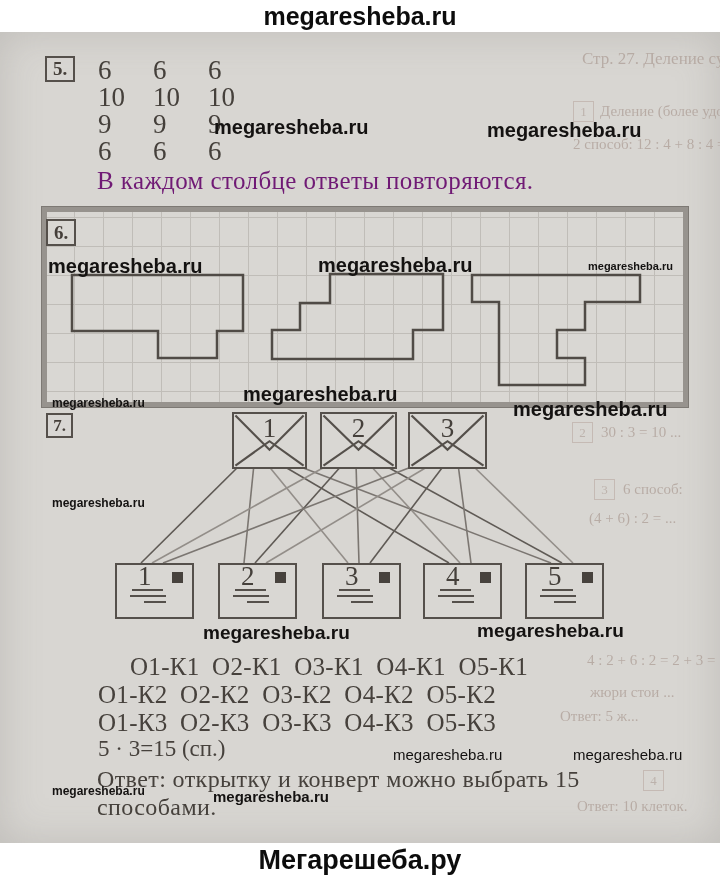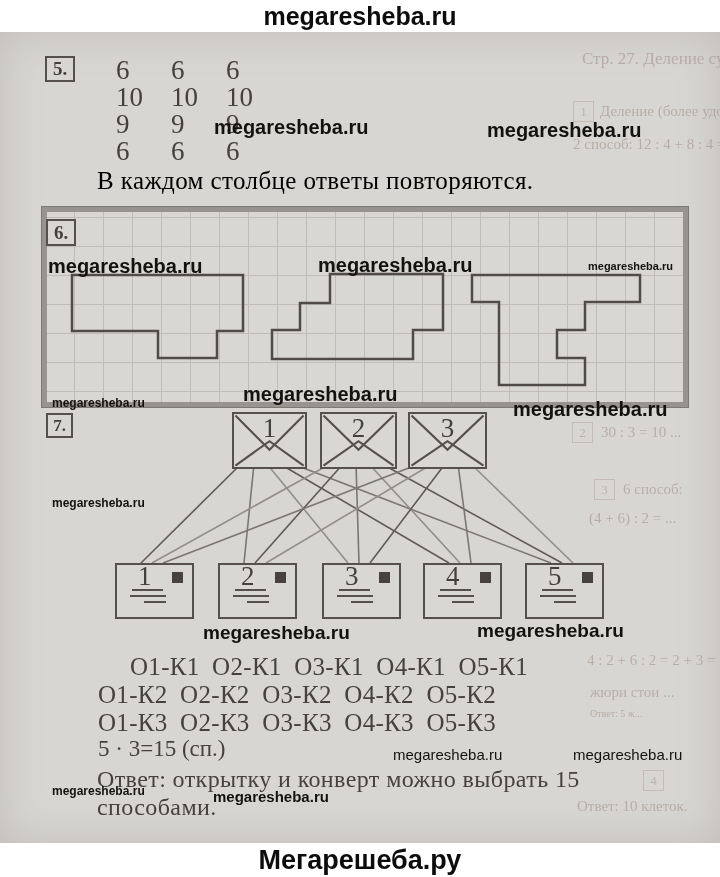--- a/index.html
+++ b/index.html
@@ -12,24 +12,24 @@
   .site-footer{position:absolute;left:0;top:843px;width:720px;height:34px;background:#ffffff;
                display:flex;align-items:center;justify-content:center;}
   .brand{font-family:"Liberation Sans","DejaVu Sans",sans-serif;font-weight:700;font-size:25px;color:#0c0c0c;}
   .wm{position:absolute;font-family:"Liberation Sans","DejaVu Sans",sans-serif;color:#141211;
       white-space:nowrap;z-index:6;line-height:1;}
   .ghost{position:absolute;color:#ab9b93;opacity:.7;white-space:nowrap;z-index:1;line-height:1.1;}
   .ghost-box{border:1px solid rgba(167,144,135,.65);width:19px;height:19px;text-align:center;
              font-size:13px !important;line-height:19px;opacity:.6;}
   .problem-label{position:absolute;border:2px solid #55504b;color:#453f3a;font-weight:700;
                  font-size:19px;text-align:center;z-index:4;background:rgba(218,216,212,.4);}
-  .num-grid{position:absolute;left:98px;top:57px;z-index:3;margin-left:18px;}
+  .num-grid{position:absolute;left:98px;top:57px;z-index:3;}
   .num-row{height:27px;}
   .num-cell{display:inline-block;width:55px;font-size:27px;color:#45403b;line-height:27px;}
-  .p5-note{position:absolute;left:97px;top:167px;font-size:25px;color:#000000;z-index:3;letter-spacing:.4px;}
+  .p5-note{position:absolute;left:97px;top:167px;font-size:25px;color:#701a75;z-index:3;letter-spacing:.4px;}
   .box6{position:absolute;left:42px;top:207px;width:636px;height:190px;z-index:2;
         border:5px solid #97938e;outline:1px solid #7d7974;background-color:#d9d7d3;
         background-image:linear-gradient(#c0bdb8 1px,transparent 1px),
                          linear-gradient(90deg,#c0bdb8 1px,transparent 1px);
         background-size:29px 29px;background-position:27px 5px;}
   #overlay{position:absolute;left:0;top:0;width:720px;height:877px;z-index:3;pointer-events:none;}
   .envelope{position:absolute;top:412px;height:53px;border:2px solid #55504b;background:#d9d7d3;z-index:4;}
   .env-num{position:absolute;left:50%;top:1px;transform:translateX(-50%);font-size:27px;color:#45403b;z-index:2;line-height:1;}
   .env-svg{position:absolute;left:0;top:0;width:100%;height:100%;}
   .postcard{position:absolute;top:563px;width:75px;height:52px;border:2px solid #55504b;background:#d9d7d3;z-index:4;}
@@ -191,16 +191,16 @@
     <div class="ghost" style="left: 470px; top: 316px; font-size: 15px;">1 способ (по действиям):</div>
     <div class="ghost" style="left: 462px; top: 338px; font-size: 15px;">(14 + 16) : 3 = 10 (к.)</div>
     <div class="ghost" style="left: 448px; top: 360px; font-size: 15px;">способ: ... = 10 (к.)</div>
     <div class="ghost ghost-box" style="left: 572px; top: 422px;">2</div>
     <div class="ghost" style="left: 601px; top: 424px; font-size: 15px;">30 : 3 = 10 ...</div>
     <div class="ghost ghost-box" style="left: 594px; top: 479px;">3</div>
     <div class="ghost" style="left: 623px; top: 481px; font-size: 15px;">6 способ:</div>
     <div class="ghost" style="left: 589px; top: 510px; font-size: 15px;">(4 + 6) : 2 = ...</div>
     <div class="ghost" style="left: 587px; top: 652px; font-size: 15px;">4 : 2 + 6 : 2 = 2 + 3 = 5</div>
     <div class="ghost" style="left: 590px; top: 684px; font-size: 15px;">жюри стои ...</div>
-    <div class="ghost" style="left: 590px; top: 708px; font-size: 10px; text-align: center;">Ответ: 5 ж...</div>
+    <div class="ghost" style="left: 560px; top: 708px; font-size: 15px; text-align: center;">Ответ: 5 ж...</div>
     <div class="ghost ghost-box" style="left: 643px; top: 770px;">4</div>
     <div class="ghost" style="left: 577px; top: 798px; font-size: 15px;">Ответ: 10 клеток.</div>
   </div>
 
 </body></html>

